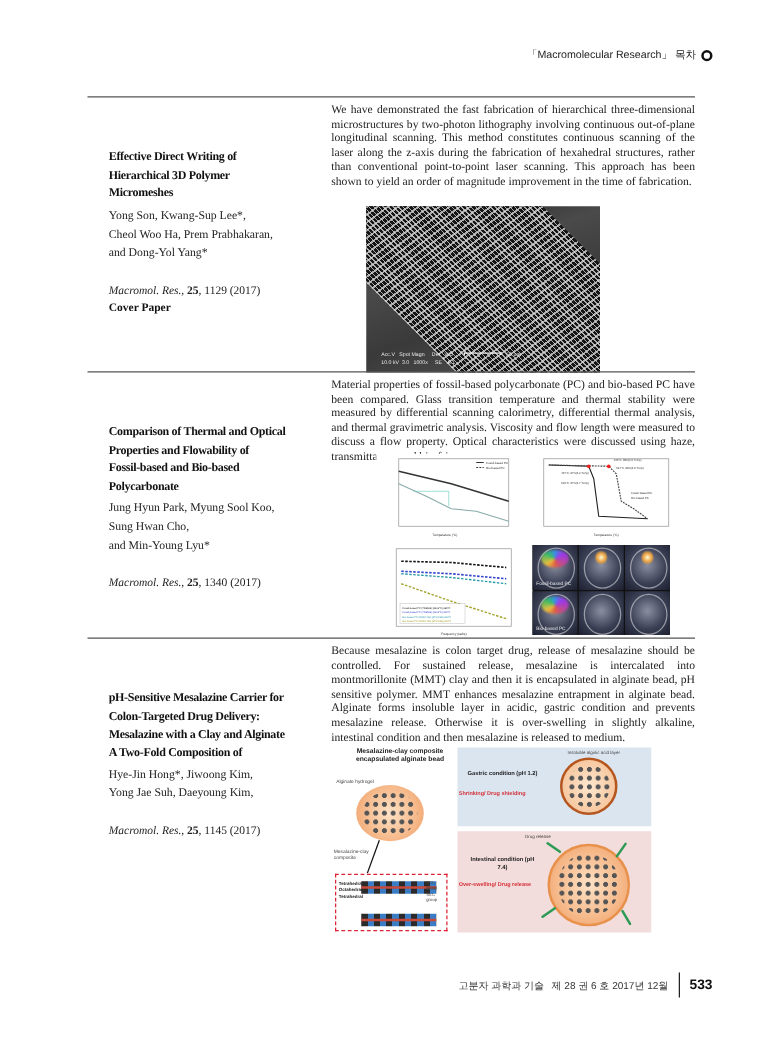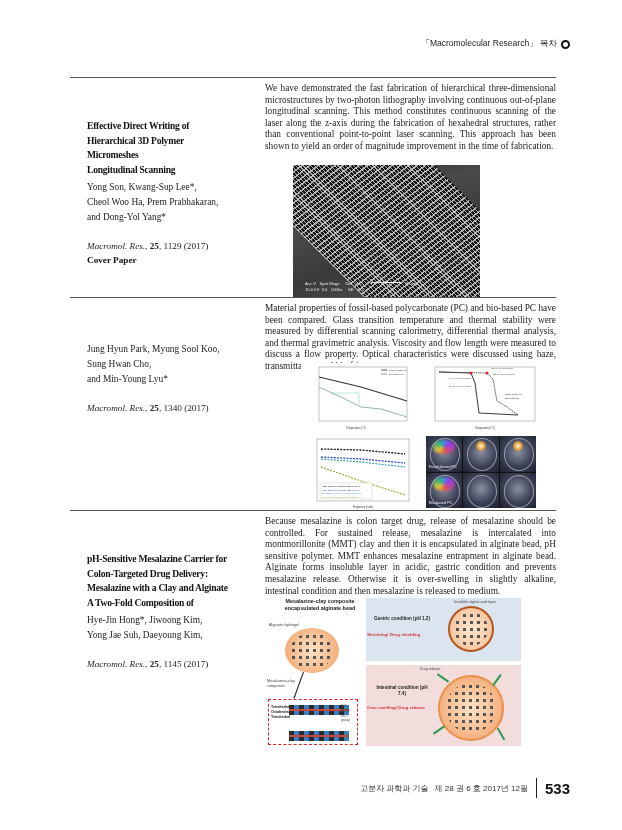--- a/index.html
+++ b/index.html
@@ -129,36 +129,35 @@
   }
   .arrow-line { position: absolute; background: #111; transform-origin: top left; }
   .green-arrow { position: absolute; width: 14px; height: 2px; background: #2d9a55; border-radius: 1px; }
 
   .footer {
     position: absolute; top: 778px; right: 52px;
     font-family: "Liberation Sans", sans-serif; font-size: 8px; color: #333;
     display: flex; align-items: center; gap: 6px;
   }
   .footer-sep { width: 1px; height: 20px; background: #222; margin: 0 2px; }
-  .page-number { font-weight: bold; font-size: 15px; color: #111; }
+  .page-number { font-weight: bold; font-size: 11px; color: #111; }
 </style>
 </head>
 <body>
 
 <div class="running-header">
   <span>「Macromolecular Research」 목차</span>
   <span class="header-bullet"></span>
 </div>
 
 <section class="entry" style="top:77px; height:215px;">
   <div class="entry-left">
     <div class="entry-title">
       <div>Effective Direct Writing of</div>
       <div>Hierarchical 3D Polymer Micromeshes</div>
-      <div>Longitudinal Scanning</div>
     </div>
     <div class="entry-authors">
       <div>Yong Son, Kwang-Sup Lee*,</div>
       <div>Cheol Woo Ha, Prem Prabhakaran,</div>
       <div>and Dong-Yol Yang*</div>
     </div>
     <div class="entry-citation">
       <i>Macromol. Res.</i><span>, </span><b>25</b><span>, 1129 (2017)</span>
     </div>
     <div class="entry-note">Cover Paper</div>
@@ -170,20 +169,26 @@
       <div class="sem-caption"><span>Acc.V   Spot Magn     Det   WD</span>
 <span>10.0 kV  3.0   1000x     SE    8.1</span></div>
       <div class="sem-scale"></div>
       <div class="sem-scale-label">50 μm</div>
     </div>
   </div>
 </section>
 
 <section class="entry" style="top:297px; height:215px;">
   <div class="entry-left">
+    <div class="entry-title">
+      <div>Comparison of Thermal and Optical</div>
+      <div>Properties and Flowability of</div>
+      <div>Fossil-based and Bio-based</div>
+      <div>Polycarbonate</div>
+    </div>
     <div class="entry-authors">
       <div>Jung Hyun Park, Myung Sool Koo,</div>
       <div>Sung Hwan Cho,</div>
       <div>and Min-Young Lyu*</div>
     </div>
     <div class="entry-citation">
       <i>Macromol. Res.</i><span>, </span><b>25</b><span>, 1340 (2017)</span>
     </div>
   </div>
   <div class="entry-right">

